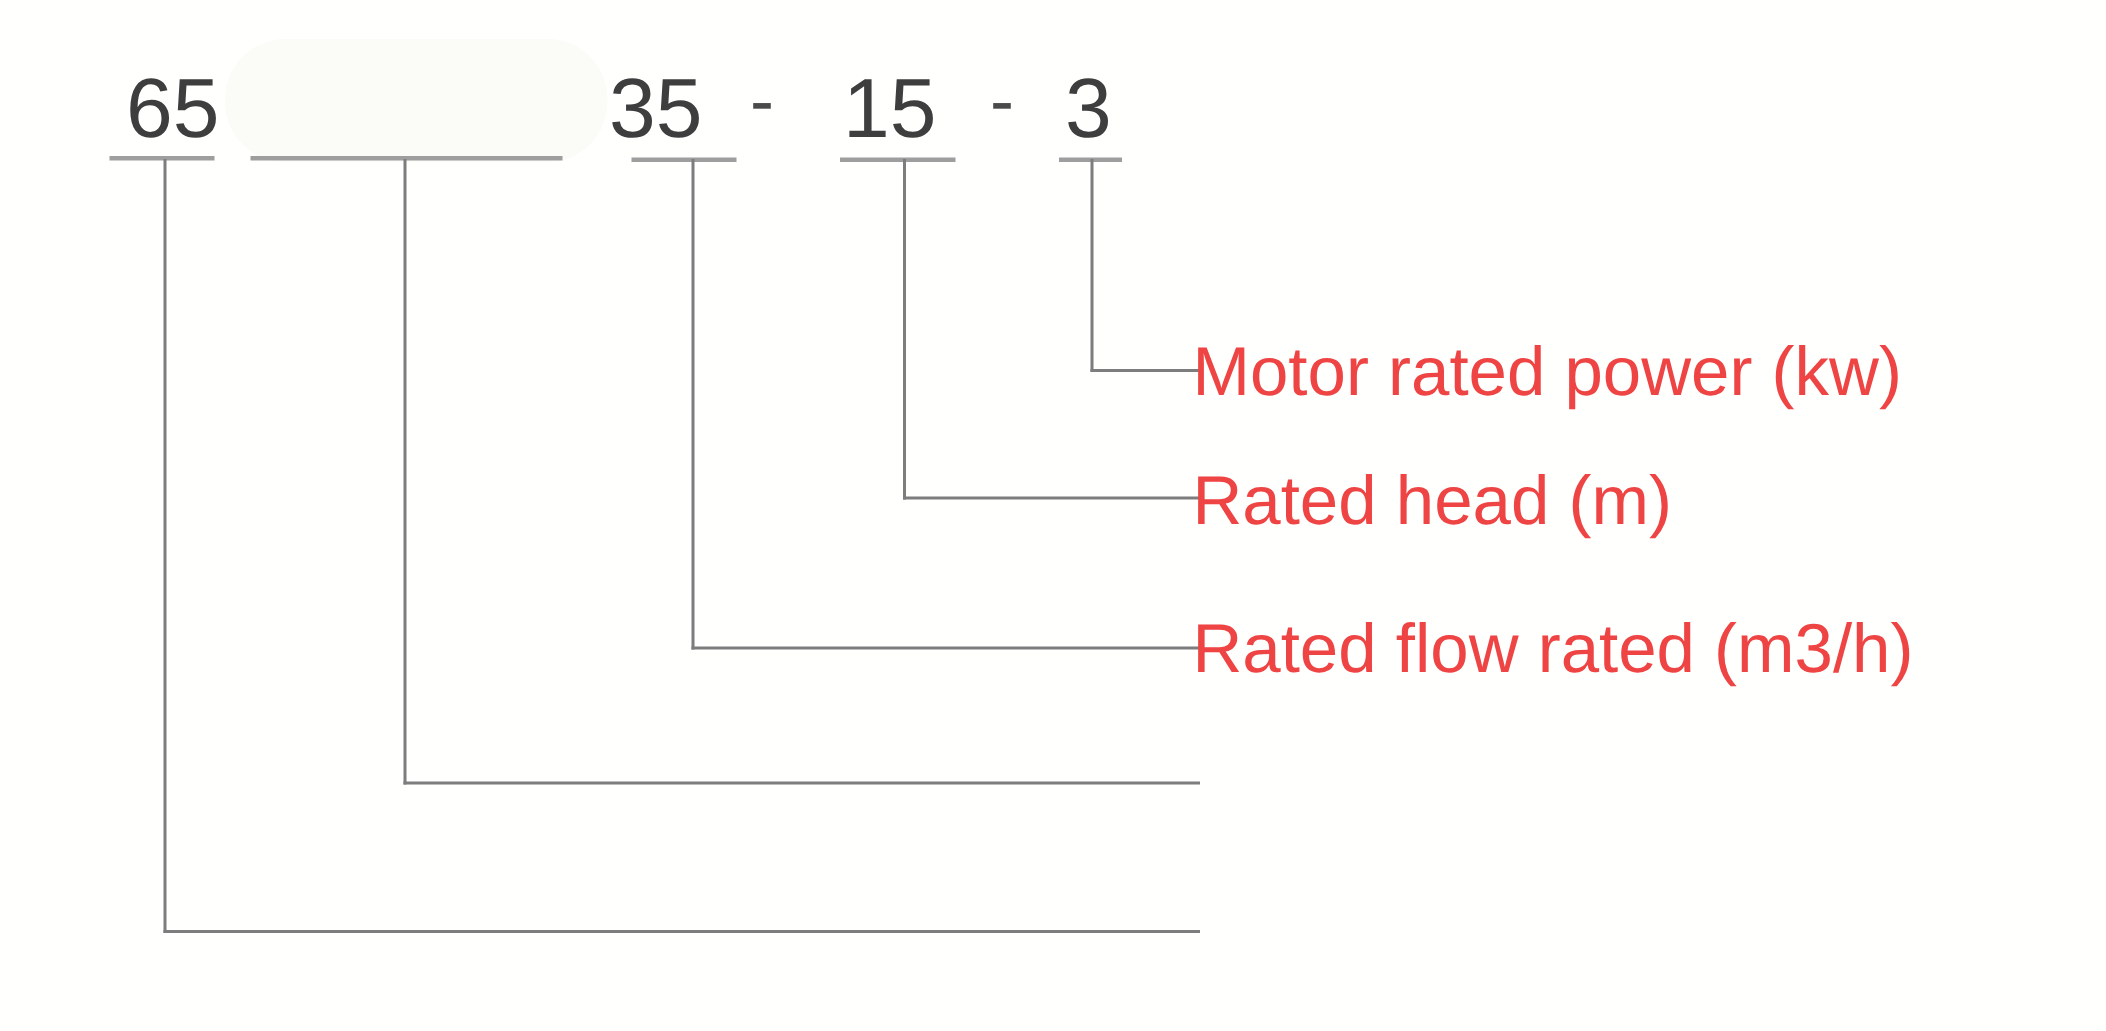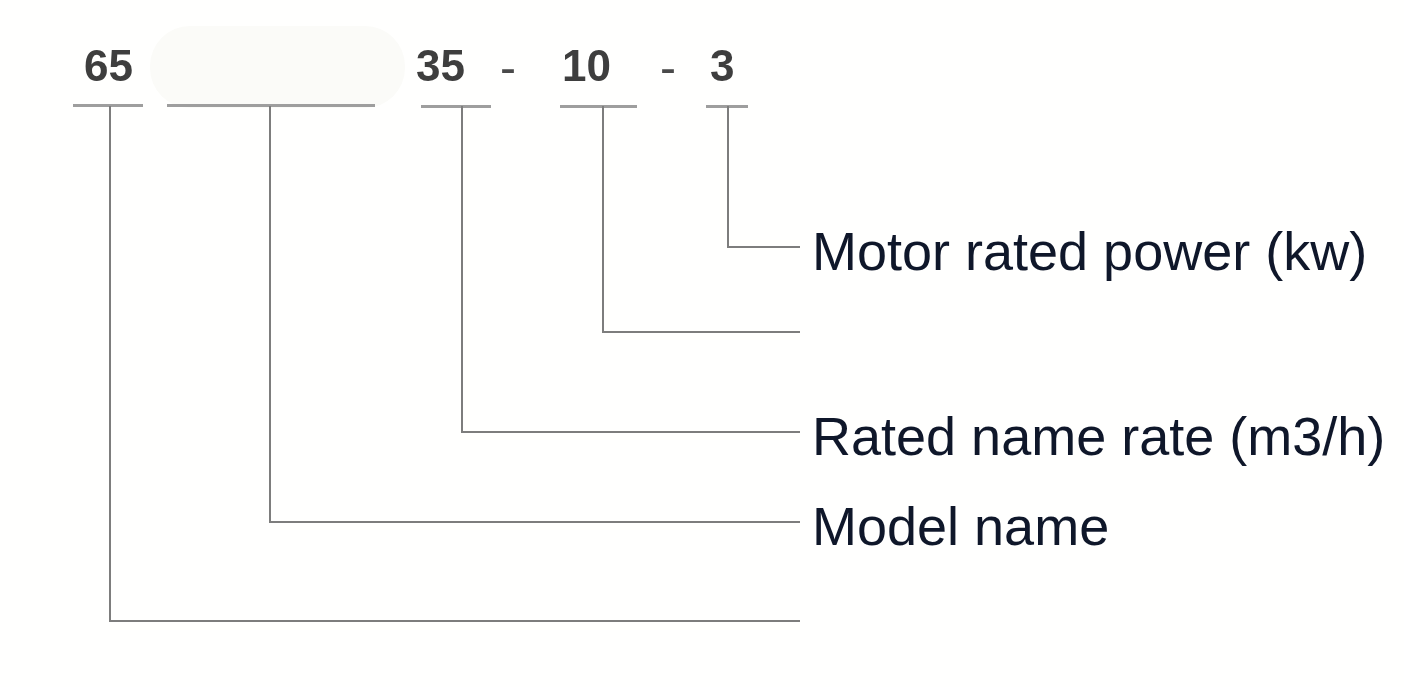--- a/index.html
+++ b/index.html
@@ -20,25 +20,24 @@
     left: 150px;
     top: 26px;
     width: 255px;
     height: 82px;
     background: #fbfbf8;
     border-radius: 40px;
   }
   .token {
     position: absolute;
     top: 44px;
-    font-size: 44px;
+    font-size: 56px;
     line-height: 1.0;
     color: #3e3e3e;
     white-space: nowrap;
-    font-weight: bold;
   }
   .token.tight { letter-spacing: -2px; }
   .sep {
     position: absolute;
     top: 44px;
     font-size: 48px;
     line-height: 1.0;
     color: #4a4a4a;
   }
   .underline {
@@ -51,38 +50,38 @@
     width: 2px;
     background: #7d7d7d;
   }
   .hline {
     position: absolute;
     height: 2px;
     background: #7d7d7d;
   }
   .label {
     position: absolute;
-    left: 812px;
-    font-size: 54px;
+    left: 795px;
+    font-size: 46px;
     line-height: 1.0;
-    color: #0f172a;
+    color: #ef4444;
     white-space: nowrap;
   }
 </style>
 </head>
 <body>
 
 <div class="canvas">
 
   <div class="soft-blob"></div>
 
   <span class="token" style="left:84px">65</span>
-  <span class="token" style="left:416px">35</span>
+  <span class="token" style="left:406px">35</span>
   <span class="sep" style="left:500px">-</span>
-  <span class="token" style="left:562px">10</span>
+  <span class="token" style="left:562px">15</span>
   <span class="sep" style="left:660px">-</span>
   <span class="token" style="left:710px">3</span>
 
   <div class="underline" style="left:73px;  top:104px; width:70px"></div>
   <div class="underline" style="left:167px; top:104px; width:208px"></div>
   <div class="underline" style="left:421px; top:105px; width:70px"></div>
   <div class="underline" style="left:560px; top:105px; width:77px"></div>
   <div class="underline" style="left:706px; top:105px; width:42px"></div>
 
   <div class="vline" style="left:109px; top:106px; height:516px"></div>
@@ -91,16 +90,16 @@
   <div class="vline" style="left:602px; top:106px; height:227px"></div>
   <div class="vline" style="left:727px; top:106px; height:142px"></div>
 
   <div class="hline" style="left:727px; top:246px; width:73px"></div>
   <div class="hline" style="left:602px; top:331px; width:198px"></div>
   <div class="hline" style="left:461px; top:431px; width:339px"></div>
   <div class="hline" style="left:269px; top:521px; width:531px"></div>
   <div class="hline" style="left:109px; top:620px; width:691px"></div>
 
   <span class="label" style="top:224px">Motor rated power (kw)</span>
-  <span class="label" style="top:409px">Rated name rate (m3/h)</span>
-  <span class="label" style="top:499px">Model name</span>
+  <span class="label" style="top:310px">Rated head (m)</span>
+  <span class="label" style="top:409px">Rated flow rated (m3/h)</span>
 
 </div>
 
 </body></html>

